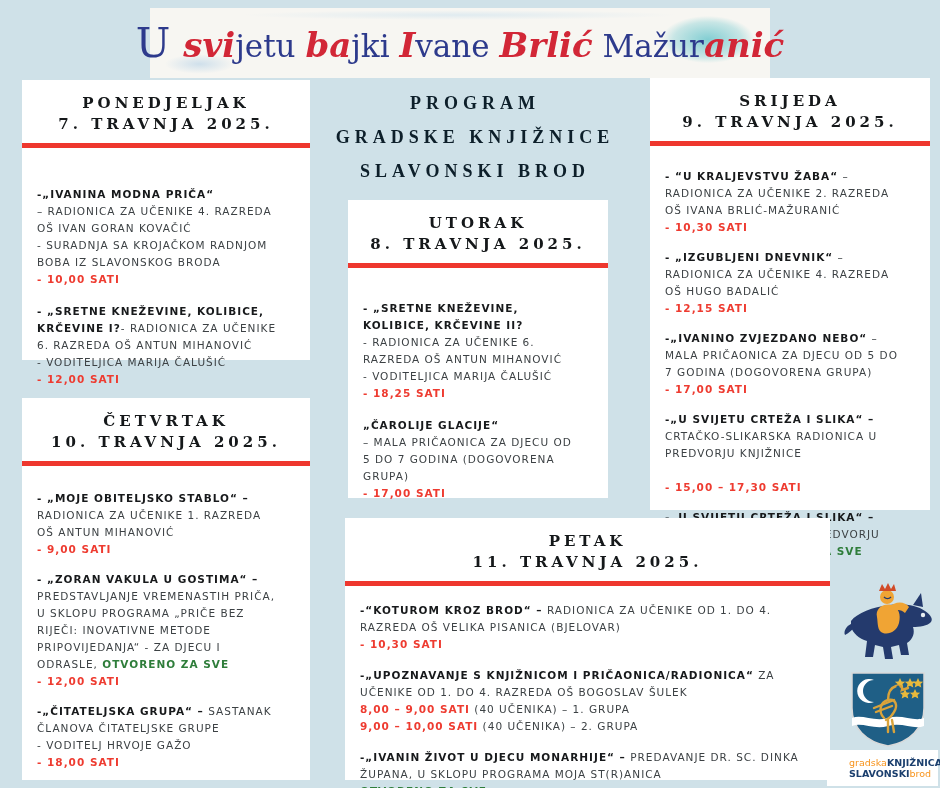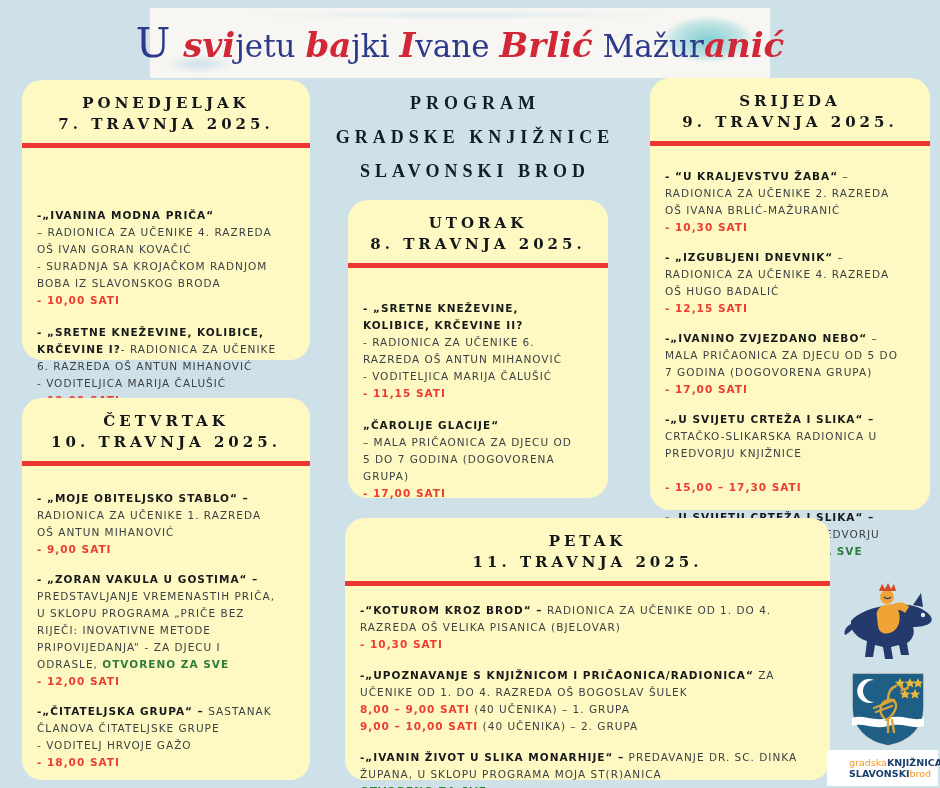--- a/index.html
+++ b/index.html
@@ -21,35 +21,35 @@
   .seg-red{font-family:"DejaVu Serif","Liberation Serif",serif;font-style:italic;font-weight:700;color:#d22737;font-size:34px;}
 
   
   .program-title{
     position:absolute;left:318px;top:86px;width:314px;text-align:center;
     font-family:Liberation Serif, serif;font-weight:700;
     color:#0d1f2a;font-size:18px;letter-spacing:5px;line-height:34px;
   }
 
   
-  .card{position:absolute;background:#fef9c3;border-radius:20px;}
+  .card{position:absolute;background:#ffffff;}
   .card-head{
     text-align:center;font-family:"DejaVu Serif","Liberation Serif",serif;font-weight:700;
     color:#15181a;font-size:15px;letter-spacing:4px;line-height:21px;padding-top:13px;
   }
   .divider{height:5px;background:#ee372e;margin-top:8px;}
   .events{padding:0 15px;}
   .event{margin:0 15px 15px 0;font-size:10.5px;line-height:17px;letter-spacing:1px;}
   .s-b{font-weight:700;color:#17191b;}
   .s-n{color:#3c4144;}
   .s-r{font-weight:700;color:#ee3b30;}
   .s-g{font-weight:700;color:#2e7d3a;}
 
   #card-mon{left:22px;top:80px;width:288px;height:280px;}
-  #card-mon .events{padding-top:59px;}
+  #card-mon .events{padding-top:38px;}
   #card-tue{left:348px;top:200px;width:260px;height:298px;}
   #card-tue .events{padding-top:32px;}
   #card-wed{left:650px;top:78px;width:280px;height:432px;}
   #card-wed .events{padding-top:22px;}
   #card-wed .event{margin-bottom:13px;}
   #card-thu{left:22px;top:398px;width:288px;height:382px;}
   #card-thu .events{padding-top:24px;}
   #card-thu .event{margin-bottom:13px;}
   #card-fri{left:345px;top:518px;width:485px;height:262px;}
   #card-fri .events{padding-top:16px;}
@@ -96,21 +96,21 @@
       </div>
   </section>
 
   <section class="card" id="card-tue">
     <div class="card-head">
       <div>UTORAK</div>
       <div>8. TRAVNJA 2025.</div>
     </div>
     <div class="divider"></div>
     <div class="events">
-        <p class="event"><span class="s-b">- „SRETNE KNEŽEVINE, KOLIBICE, KRČEVINE II?</span><br><span class="s-n">- RADIONICA ZA UČENIKE 6. RAZREDA OŠ ANTUN MIHANOVIĆ</span><br><span class="s-n">- VODITELJICA MARIJA ČALUŠIĆ</span><br><span class="s-r">- 11,15 SATI</span></p>
+        <p class="event"><span class="s-b">- „SRETNE KNEŽEVINE, KOLIBICE, KRČEVINE II?</span><br><span class="s-n">- RADIONICA ZA UČENIKE 6. RAZREDA OŠ ANTUN MIHANOVIĆ</span><br><span class="s-n">- VODITELJICA MARIJA ČALUŠIĆ</span><br><span class="s-r">- 18,25 SATI</span></p>
         <p class="event"><span class="s-b">„ČAROLIJE GLACIJE“</span><br><span class="s-n">– MALA PRIČAONICA ZA DJECU OD 5 DO 7 GODINA (DOGOVORENA GRUPA)</span><br><span class="s-r">- 17,00 SATI</span></p>
       </div>
   </section>
 
   <section class="card" id="card-wed">
     <div class="card-head">
       <div>SRIJEDA</div>
       <div>9. TRAVNJA 2025.</div>
     </div>
     <div class="divider"></div>
@@ -139,21 +139,21 @@
 
   <section class="card" id="card-fri">
     <div class="card-head">
       <div>PETAK</div>
       <div>11. TRAVNJA 2025.</div>
     </div>
     <div class="divider"></div>
     <div class="events">
         <p class="event"><span class="s-b">-“KOTUROM KROZ BROD“ –</span><span class="s-n"> RADIONICA ZA UČENIKE OD 1. DO 4. RAZREDA OŠ VELIKA PISANICA (BJELOVAR)</span><br><span class="s-r">- 10,30 SATI</span></p>
         <p class="event"><span class="s-b">-„UPOZNAVANJE S KNJIŽNICOM I PRIČAONICA/RADIONICA“</span><span class="s-n"> ZA UČENIKE OD 1. DO 4. RAZREDA OŠ BOGOSLAV ŠULEK</span><br><span class="s-r">8,00 – 9,00 SATI</span><span class="s-n"> (40 UČENIKA) – 1. GRUPA</span><br><span class="s-r">9,00 – 10,00 SATI</span><span class="s-n"> (40 UČENIKA) – 2. GRUPA</span></p>
-        <p class="event"><span class="s-b">-„IVANIN ŽIVOT U SLIKA MONARHIJE“ –</span><span class="s-n"> PREDAVANJE DR. SC. DINKA ŽUPANA, U SKLOPU PROGRAMA MOJA ST(R)ANICA</span><br><span class="s-g">OTVORENO ZA SVE</span><br></p>
+        <p class="event"><span class="s-b">-„IVANIN ŽIVOT U DJECU MONARHIJE“ –</span><span class="s-n"> PREDAVANJE DR. SC. DINKA ŽUPANA, U SKLOPU PROGRAMA MOJA ST(R)ANICA</span><br><span class="s-g">OTVORENO ZA SVE</span><br></p>
       </div>
   </section>
 
   <div class="art" id="rider-art">
     <svg width="95" height="80" viewBox="0 0 95 80">
 
       <path fill="#243a6d" d="M8,38 C14,30 30,24 46,22 C60,20 74,22 82,28 C88,32 90,36 88,39
         C85,43 76,44 70,44 C72,50 70,56 64,60 L66,72 L58,72 L56,62
         L48,64 L50,76 L42,76 L40,64 L32,62 L30,74 L22,74 L24,58
         C16,56 10,50 8,44 Z"></path>

